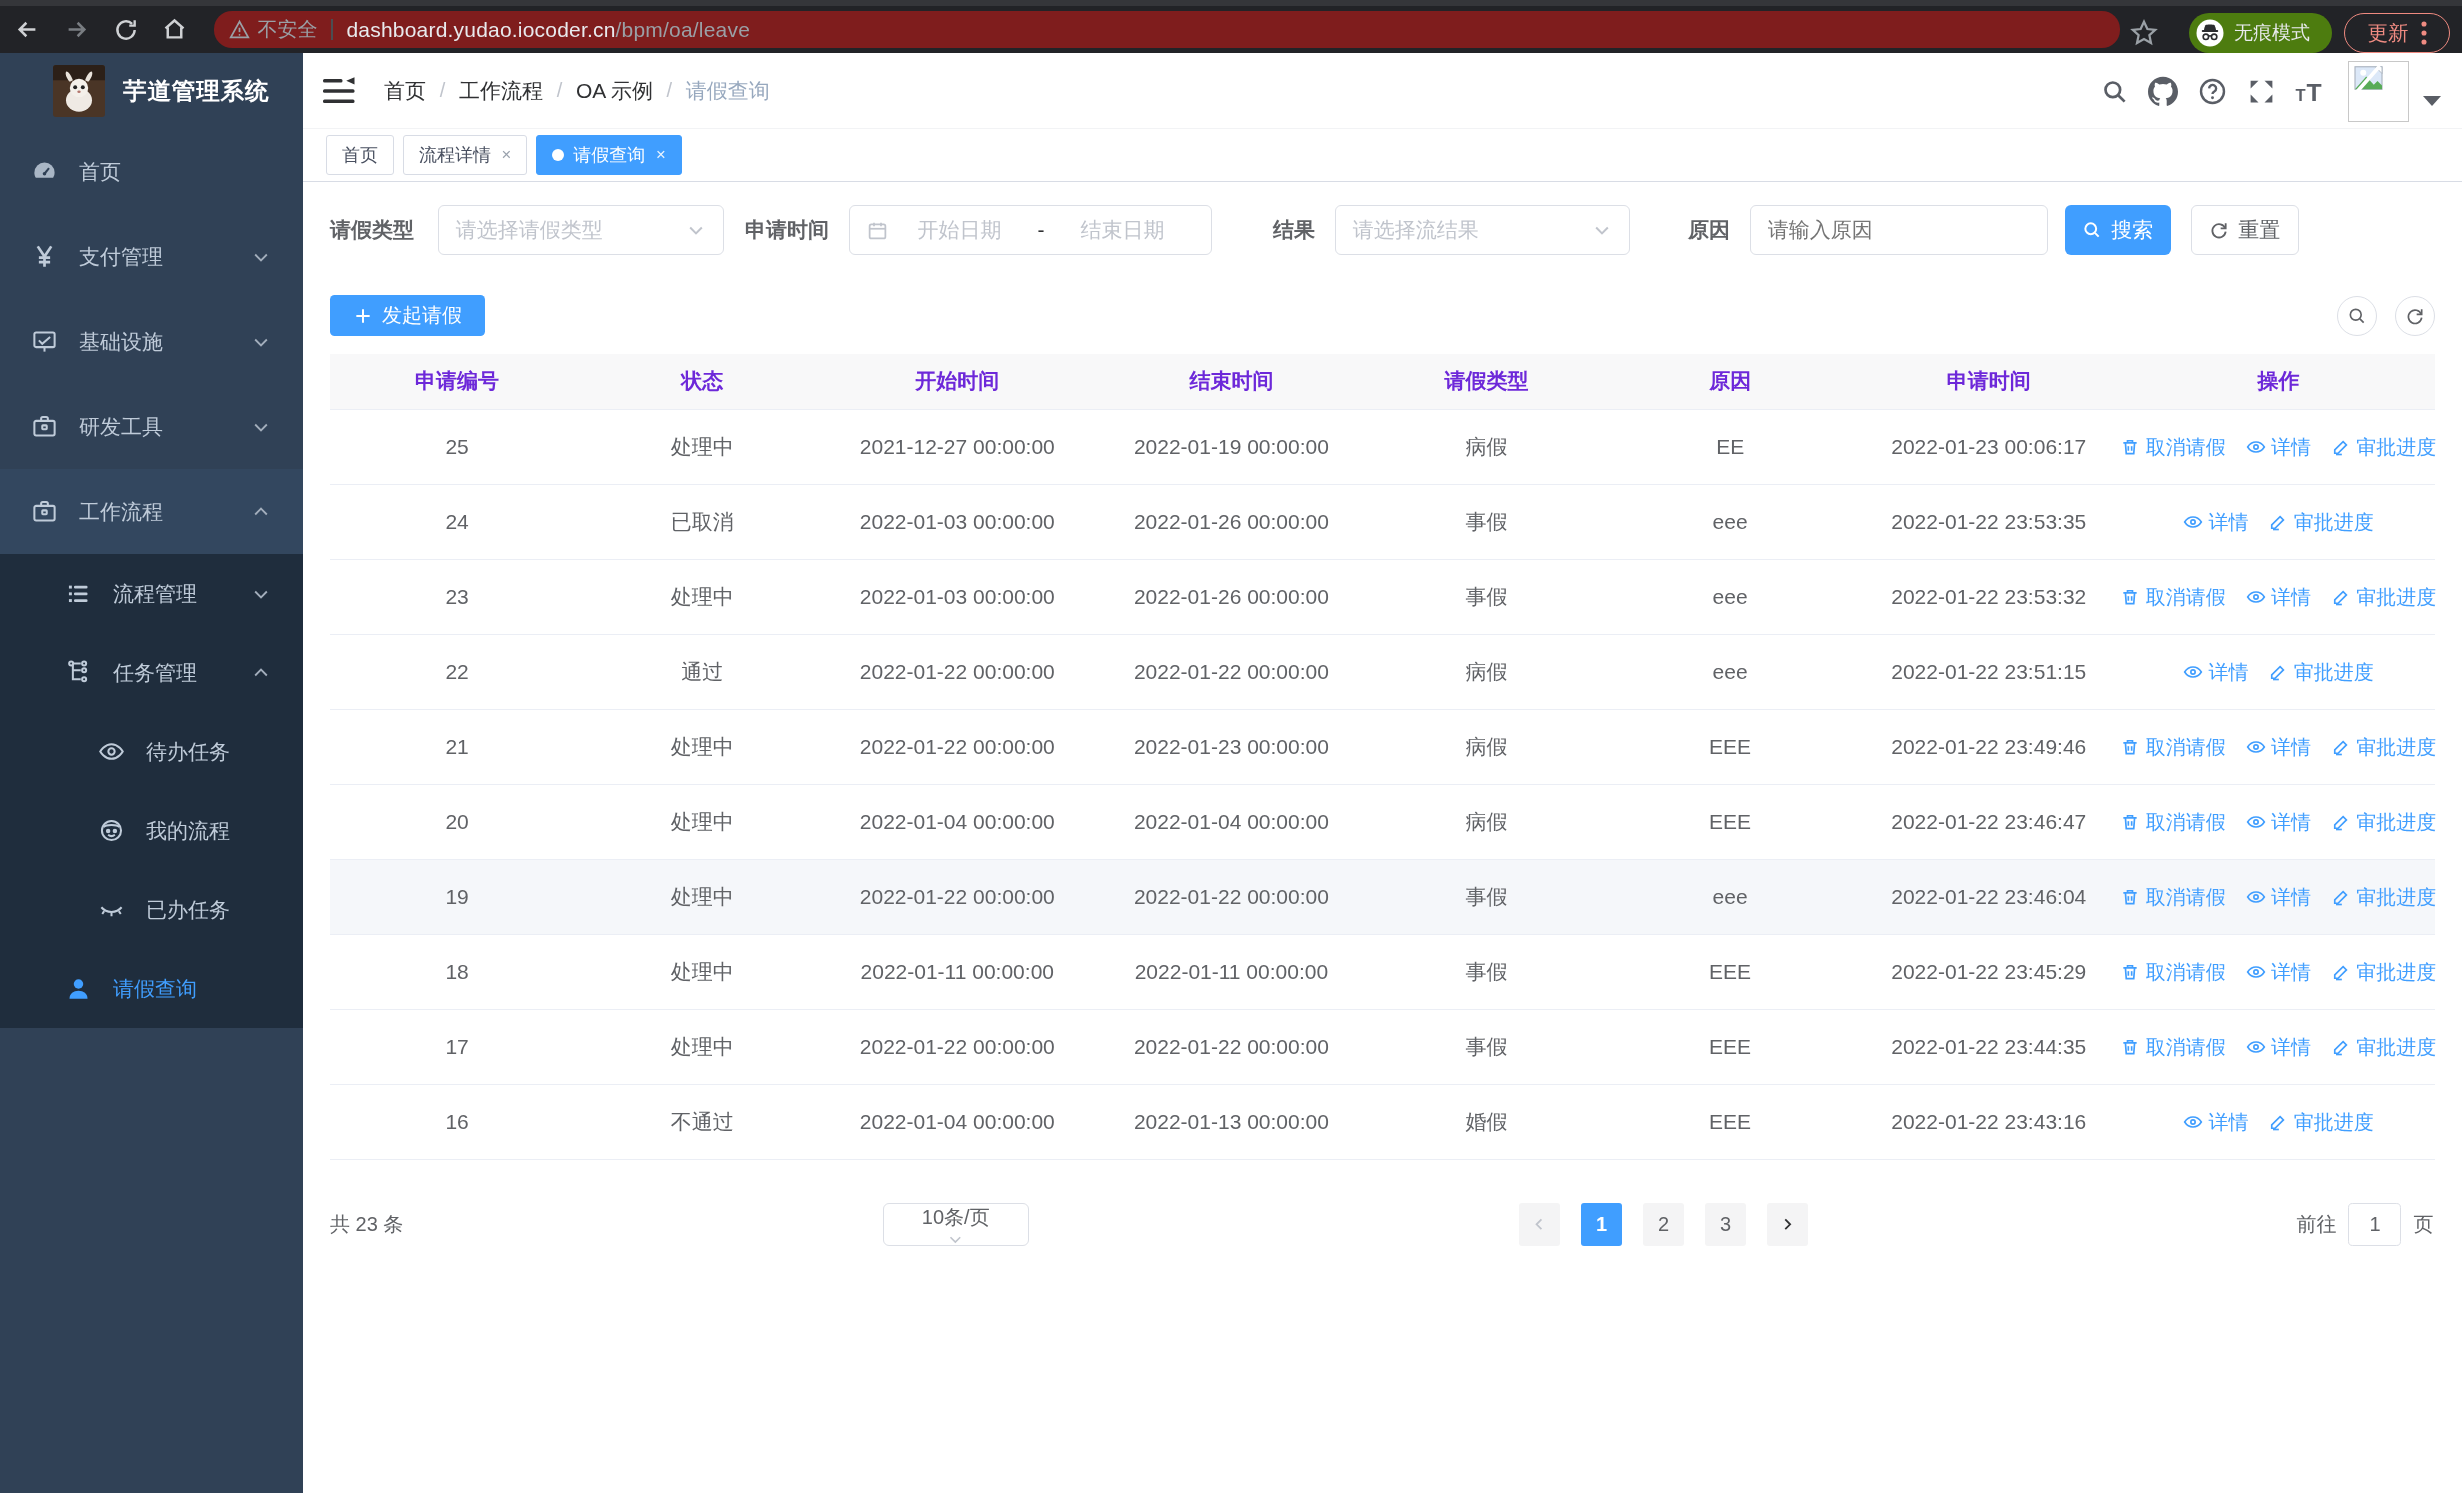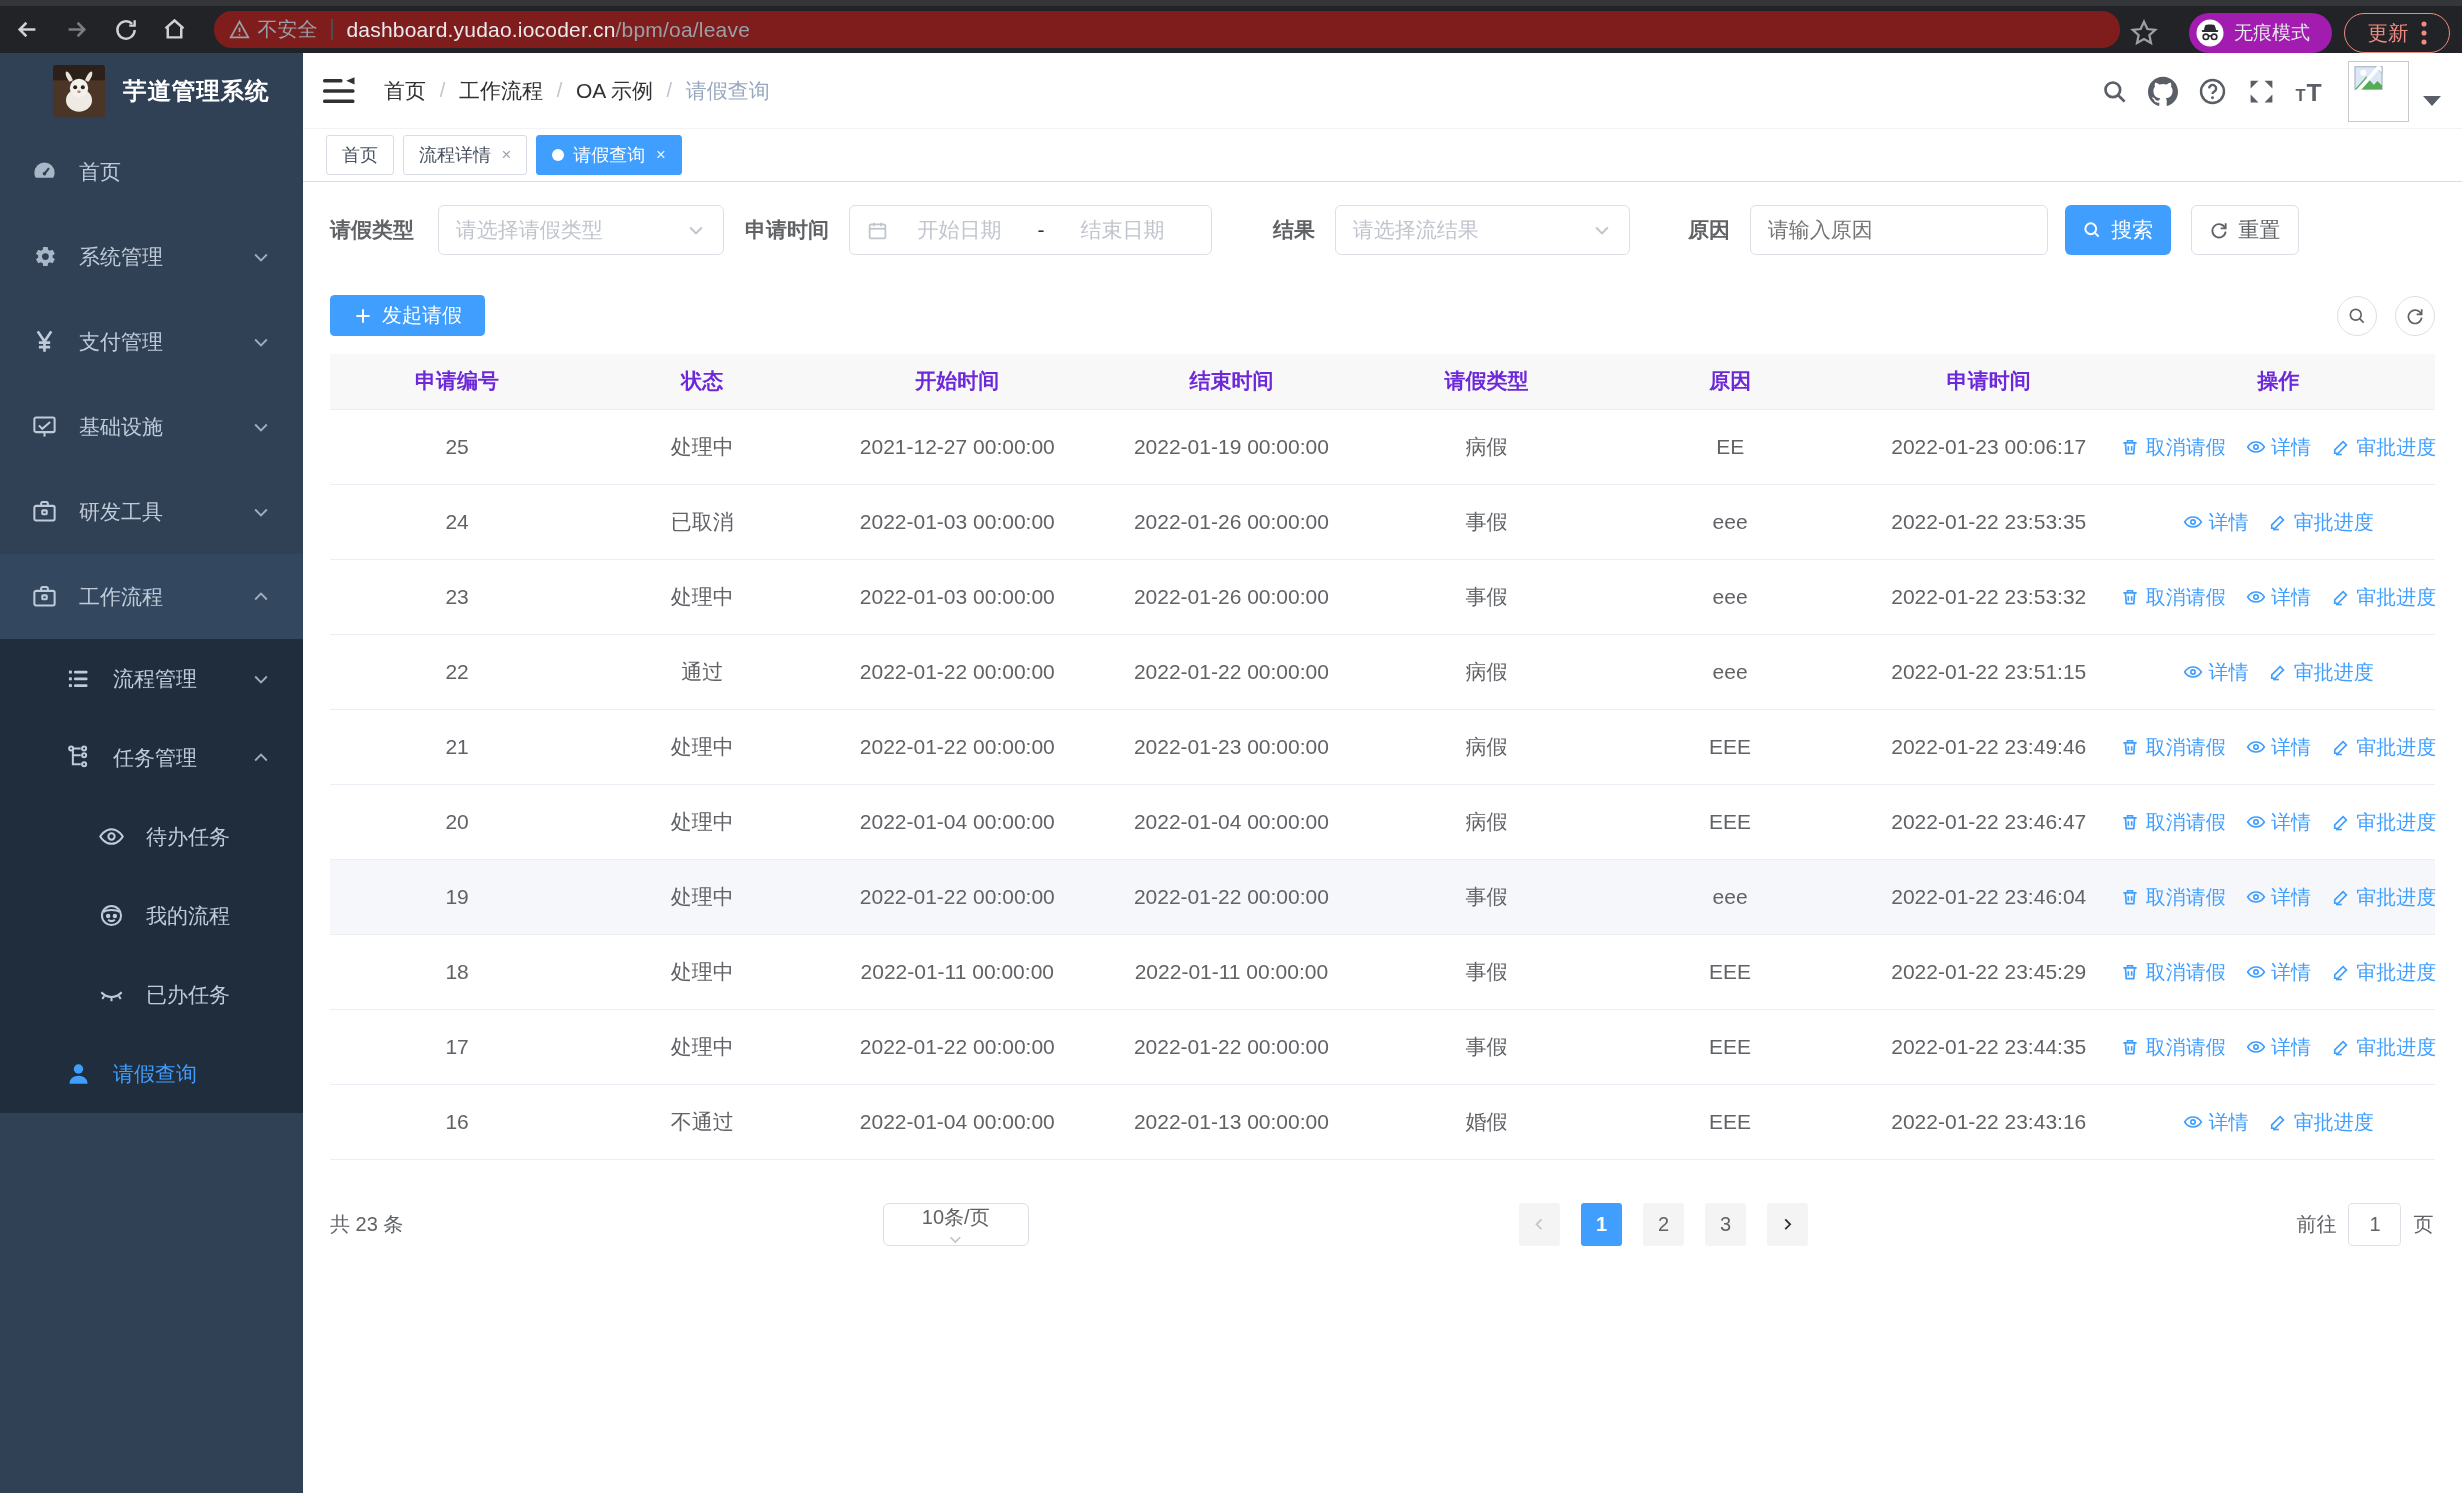--- a/index.html
+++ b/index.html
@@ -11,21 +11,21 @@
   .chrome-topstrip { height:6px; background:#35363a; }
   .chrome-toolbar { position:relative; height:47px; display:flex; align-items:center; }
   .nav-btn { width:43px; height:43px; display:flex; align-items:center; justify-content:center; color:#cfd1d4; margin-left:6px; }
   .nav-btn.dim { color:#797d82; }
   .omnibox { position:absolute; left:214px; top:5.3px; width:1906px; height:37px; border-radius:18px; background:#7f1d1d; display:flex; align-items:center; padding-left:15px; color:#9aa0a6; }
   .omni-warn { display:flex; align-items:center; gap:7.6px; color:#9aa0a6; font-size:20px; }
   .omni-sep { width:1.5px; height:21px; background:#4a4d52; margin:0 13.7px; }
   .url { font-size:21px; color:#e8eaed; letter-spacing:0.2px; }
   .url .path { color:#9aa0a6; }
   .star-btn { position:absolute; left:2129px; top:12px; width:30px; height:30px; color:#9aa0a6; }
-  .incog-badge { position:absolute; left:2189px; top:6.8px; width:143px; height:40px; background:#a21caf; border-radius:20px; display:flex; align-items:center; padding-left:6px; gap:9px; color:#e8eaed; font-size:19px; }
+  .incog-badge { position:absolute; left:2189px; top:6.8px; width:143px; height:40px; background:#4d7c0f; border-radius:20px; display:flex; align-items:center; padding-left:6px; gap:9px; color:#e8eaed; font-size:19px; }
   .update-pill { position:absolute; left:2344px; top:6.8px; width:106px; height:40px; border:1.5px solid #ef8a80; border-radius:20px; color:#f08b82; display:flex; align-items:center; justify-content:center; gap:12px; font-size:20.5px; }
 
   
   .sidebar { position:absolute; left:0; top:53px; width:303px; bottom:0; background:#304156; overflow:hidden; }
   .logo-row { height:76px; display:flex; align-items:center; padding-left:53px; gap:18px; }
   .logo-img { width:52px; height:52px; border-radius:3px; overflow:hidden; flex:none; }
   .logo-title { color:#fff; font-size:23.6px; font-weight:700; letter-spacing:0.8px; }
   .menu { }
   .menu-item { height:85px; display:flex; align-items:center; color:#bfcbd9; font-size:21px; position:relative; cursor:pointer; }
   .menu-item .mi-icon { width:29px; height:29px; flex:none; margin-right:20px; display:flex; align-items:center; justify-content:center; }
@@ -197,34 +197,20 @@
           <svg width="27" height="27" viewBox="0 0 24 24" fill="currentColor" opacity=".85">
             <path d="M12 4a9 9 0 0 0-9 9c0 1.7.47 3.2 1.3 4.5h15.4A8.6 8.6 0 0 0 21 13a9 9 0 0 0-9-9z"></path>
             <circle cx="12" cy="14" r="1.6" fill="#304156"></circle>
             <path d="m12 14 4-5" stroke="#304156" stroke-width="1.8"></path>
           </svg>
         </span>
         <span>首页</span>
       </div>
       <div class="menu-item lvl1">
         <span class="mi-icon">
-          <svg width="27" height="27" viewBox="0 0 24 24" fill="currentColor" opacity=".85">
-            <path d="M19.14 12.94a7 7 0 0 0 0-1.88l2.03-1.58-2-3.46-2.39.96a7 7 0 0 0-1.62-.94L14.8 3.5h-4l-.36 2.54c-.57.23-1.11.54-1.62.94l-2.39-.96-2 3.46 2.03 1.58a7 7 0 0 0 0 1.88L4.43 14.5l2 3.46 2.39-.96c.5.4 1.05.71 1.62.94l.36 2.56h4l.36-2.56c.57-.23 1.11-.54 1.62-.94l2.39.96 2-3.46-2.05-1.56z"></path>
-            <circle cx="12.8" cy="12" r="3" fill="#304156"></circle>
-          </svg>
-        </span>
-        <span>系统管理</span>
-        <span class="mi-chevron">
-          <svg width="20" height="20" viewBox="0 0 24 24" fill="none" stroke="currentColor" stroke-width="2.2">
-            <path d="m5 9 7 7 7-7"></path>
-          </svg>
-        </span>
-      </div>
-      <div class="menu-item lvl1">
-        <span class="mi-icon">
           <svg width="27" height="27" viewBox="0 0 24 24" fill="none" stroke="currentColor" stroke-width="2.4">
             <path d="M6 3l6 9 6-9M12 12v9M7 13h10M7 17h10"></path>
           </svg>
         </span>
         <span>支付管理</span>
         <span class="mi-chevron">
           <svg width="20" height="20" viewBox="0 0 24 24" fill="none" stroke="currentColor" stroke-width="2.2">
             <path d="m5 9 7 7 7-7"></path>
           </svg>
         </span>

